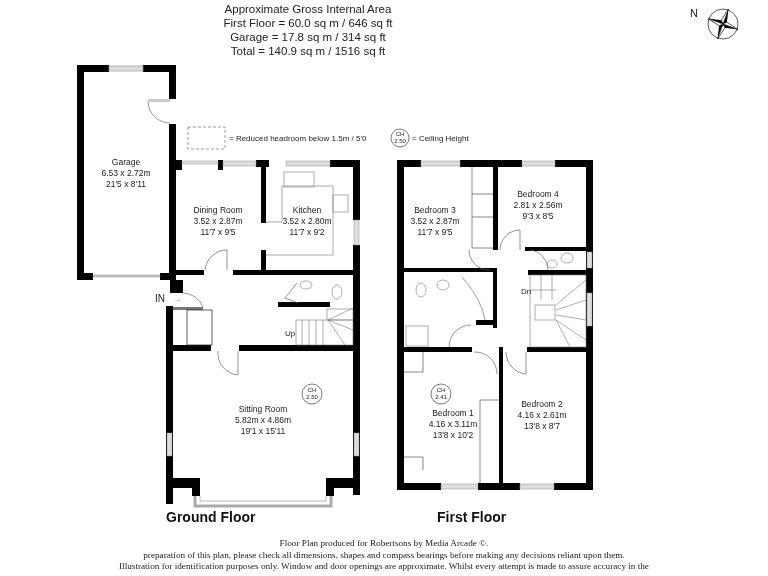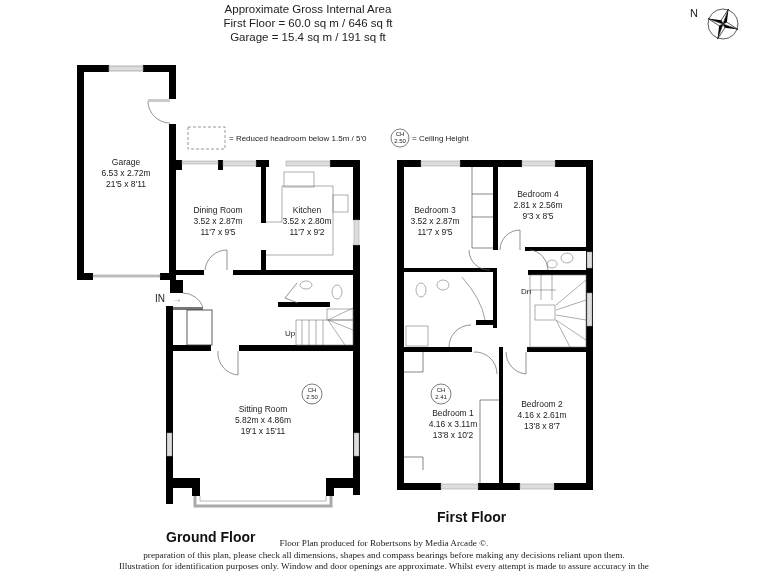--- a/index.html
+++ b/index.html
@@ -15,21 +15,22 @@
   .floor-title { position:absolute; font-weight:bold; font-size:14px; color:#111; }
   .footer { position:absolute; left:0; top:538px; width:768px; text-align:center; font-size:9.2px; line-height:11.5px; color:#222; }
   .footer div { white-space:nowrap;font-family:Liberation Serif, serif; }
 </style>
 </head>
 <body>
 
 <div class="header">
   <div>Approximate Gross Internal Area</div>
   <div>First Floor = 60.0 sq m / 646 sq ft</div>
-  <div>Garage = 15.4 sq m / 191 sq ft</div>
+  <div>Garage = 17.8 sq m / 314 sq ft</div>
+  <div>Total = 140.9 sq m / 1516 sq ft</div>
 </div>
 
 <div class="compass">
   <span class="n">N</span>
   <svg width="70" height="40" viewBox="0 0 70 40" style="position:absolute;left:0;top:0;">
     <circle cx="35" cy="20" r="15" fill="none" stroke="#333" stroke-width="0.8"></circle>
     <g transform="translate(35,20) rotate(20)">
       <polygon points="0,-16 3,-3 0,0" fill="#000"></polygon>
       <polygon points="0,-16 -3,-3 0,0" fill="#fff" stroke="#000" stroke-width="0.6"></polygon>
       <polygon points="16,0 3,3 0,0" fill="#000"></polygon>
@@ -252,20 +253,20 @@
       <text class="lbl" x="542" y="429">13'8 x 8'7</text>
     </g>
     <g>
       <circle cx="441" cy="394" r="10" fill="none" stroke="#444" stroke-width="0.7"></circle>
       <text class="lbl-sm" x="441" y="392">CH</text>
       <text class="lbl-sm" x="441" y="399">2.41</text>
     </g>
   </g>
 </svg>
 
-<div class="floor-title" style="left:166px;top:509px;margin-top:20px;">Ground Floor</div>
+<div class="floor-title" style="left:166px;top:509px;">Ground Floor</div>
 <div class="floor-title" style="left:396px;top:509px;padding-left:41px;">First Floor</div>
 
 <div class="footer">
   <div>Floor Plan produced for Robertsons by Media Arcade ©.</div>
   <div>preparation of this plan, please check all dimensions, shapes and compass bearings before making any decisions reliant upon them.</div>
   <div>Illustration for identification purposes only. Window and door openings are approximate. Whilst every attempt is made to assure accuracy in the</div>
 </div>
 
 </body></html>

